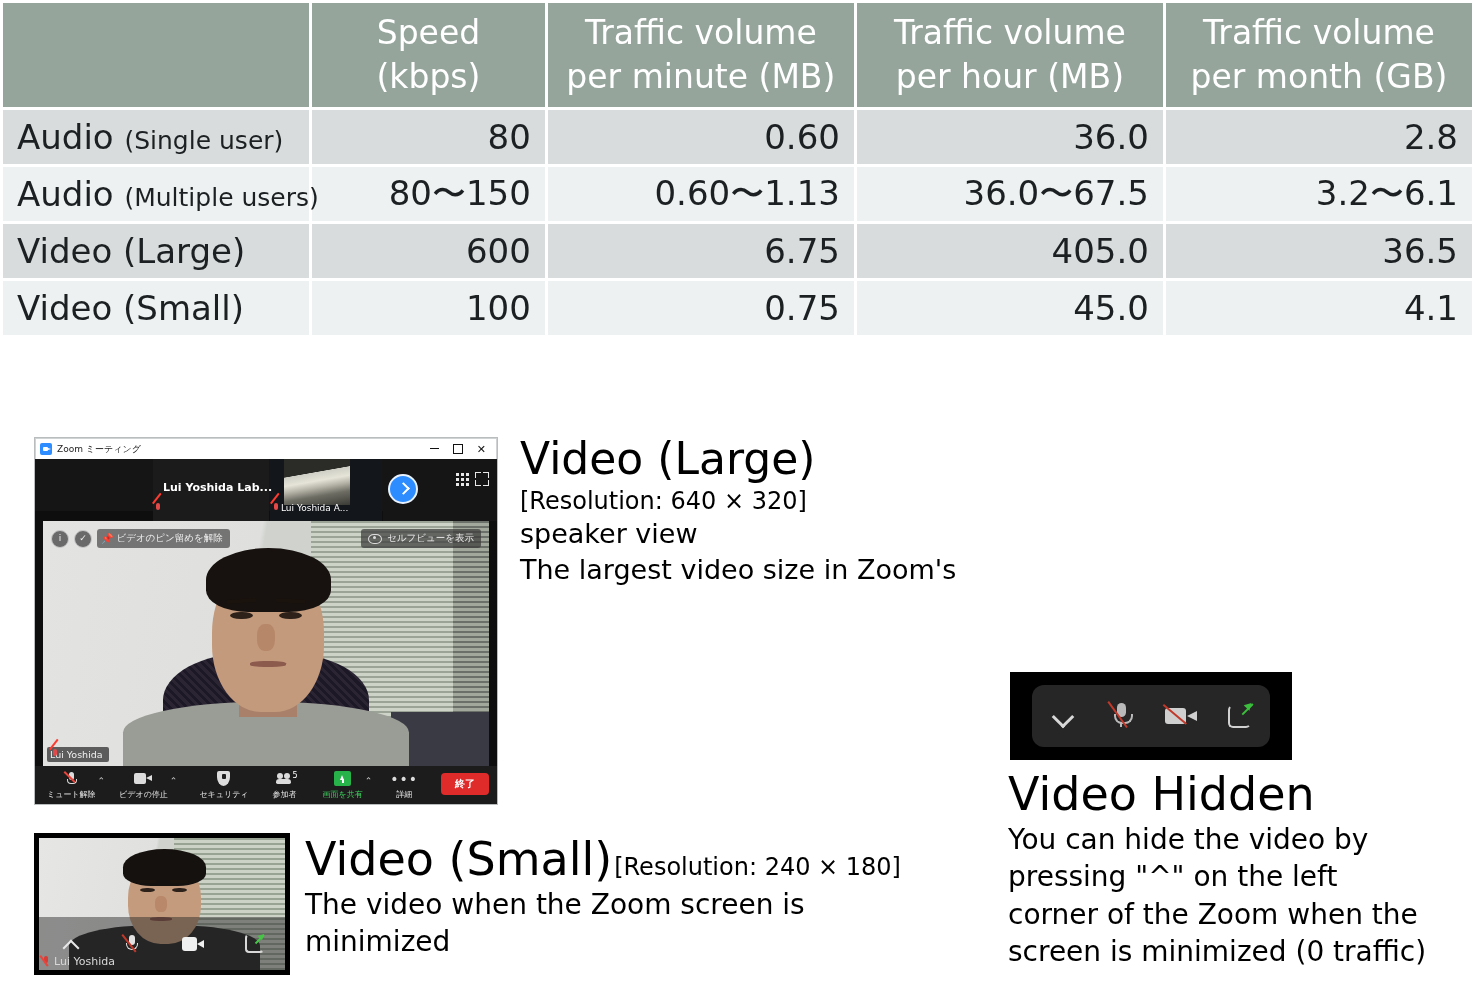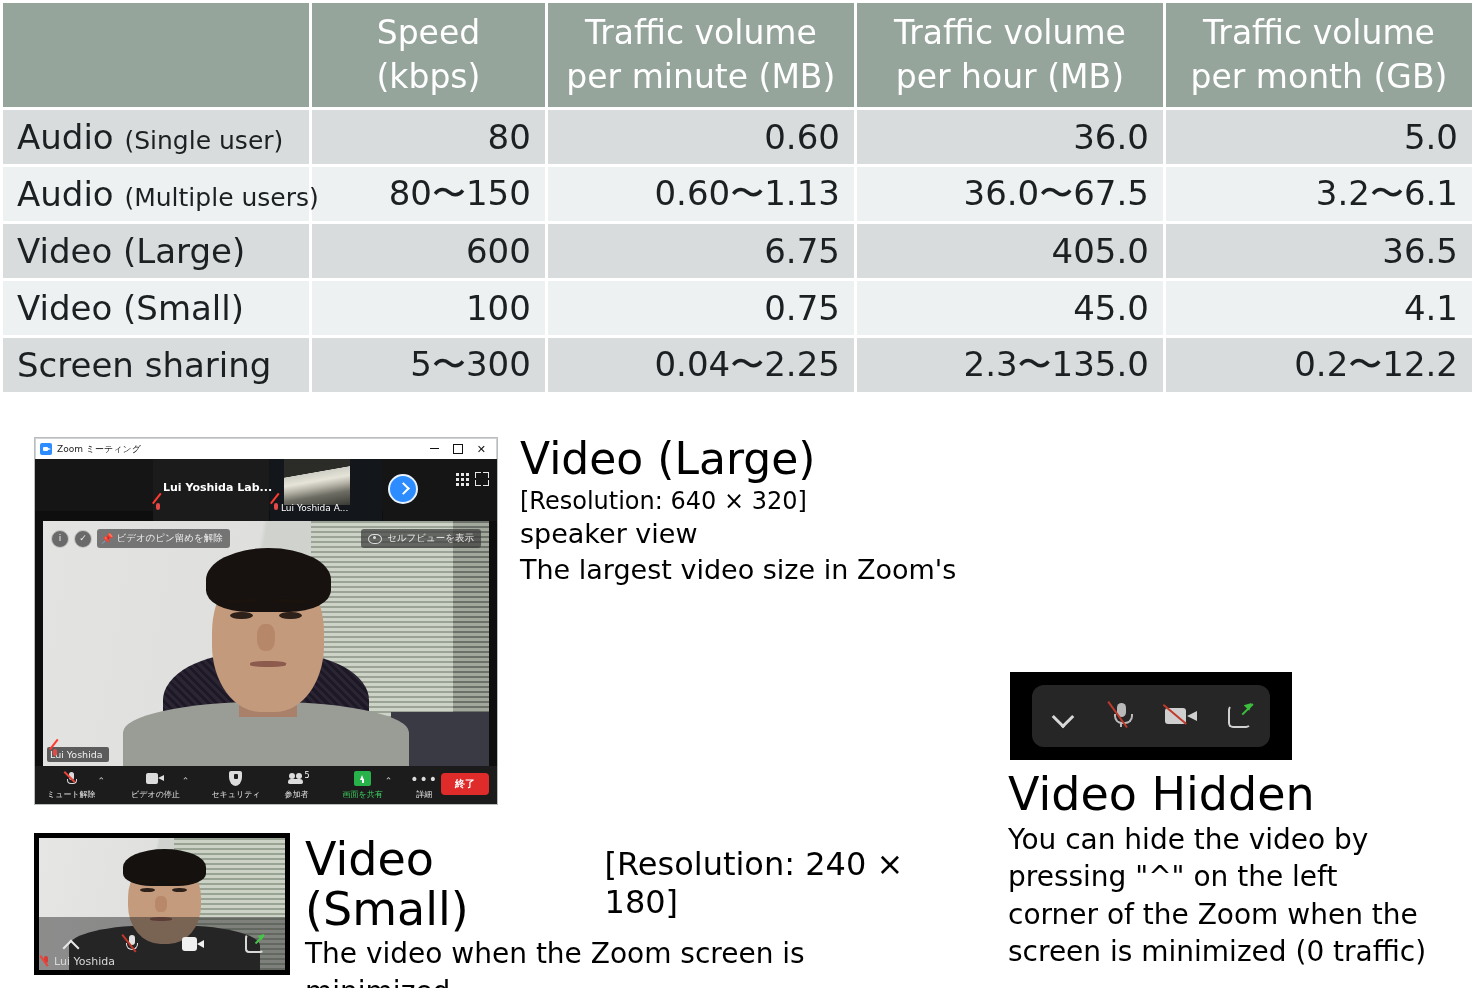--- a/index.html
+++ b/index.html
@@ -380,21 +380,21 @@
     color: #d8d8d8; font-size: 11px; white-space: nowrap;
   }
   .sv-micred { width: 9px; height: 12px; position: relative; }
   .sv-micred i{position:absolute;left:2px;top:0;width:4px;height:7px;background:#d93b35;border-radius:2px;}
   .sv-micred s{position:absolute;left:-1px;top:-1px;width:13px;height:1.5px;background:#e8453c;transform:rotate(54deg);transform-origin:left top;}
 
   
   .cap-small { position: absolute; left: 305px; top: 415px; width: 670px; }
   .cap-small .row1 { display: flex; align-items: baseline; }
   .cap-small .cap-title { font-size: 46px; }
-  .cap-small .cap-res { font-size: 32px; margin-top: 0; margin-left: 2px; }
+  .cap-small .cap-res { font-size: 24px; margin-top: 0; margin-left: 2px; }
   .cap-small .cap-desc { font-size: 28px; line-height: 1.27; margin-top: 2px; }
 </style>
 </head>
 <body>
 
 <table class="traffic-table">
   <colgroup>
     <col class="col-label">
       <col class="col-speed">
       <col class="col-min">
@@ -421,21 +421,21 @@
         <div>per month (GB)</div>
       </th>
     </tr>
   </thead>
   <tbody>
     <tr class="dark">
       <td class="rowlabel"><span>Audio</span> <span class="sub">(Single user)</span></td>
       <td class="num">80</td>
       <td class="num">0.60</td>
       <td class="num">36.0</td>
-      <td class="num">5.0</td>
+      <td class="num">2.8</td>
     </tr>
     <tr class="light">
       <td class="rowlabel"><span>Audio</span> <span class="sub">(Multiple users)</span></td>
       <td class="num">80〜150</td>
       <td class="num">0.60〜1.13</td>
       <td class="num">36.0〜67.5</td>
       <td class="num">3.2〜6.1</td>
     </tr>
     <tr class="dark">
       <td class="rowlabel"><span>Video (Large)</span></td>
@@ -444,27 +444,20 @@
       <td class="num">405.0</td>
       <td class="num">36.5</td>
     </tr>
     <tr class="light">
       <td class="rowlabel"><span>Video (Small)</span></td>
       <td class="num">100</td>
       <td class="num">0.75</td>
       <td class="num">45.0</td>
       <td class="num">4.1</td>
     </tr>
-    <tr class="dark">
-      <td class="rowlabel"><span>Screen sharing</span></td>
-      <td class="num">5〜300</td>
-      <td class="num">0.04〜2.25</td>
-      <td class="num">2.3〜135.0</td>
-      <td class="num">0.2〜12.2</td>
-    </tr>
   </tbody>
 </table>
 
 <div class="lower">
 
   <div class="zoom-window">
     <div class="zw-titlebar">
       <span class="zw-logo"></span>
       <span class="zw-title">Zoom ミーティング</span>
       <span class="zw-winbtns">
@@ -548,21 +541,21 @@
           <span class="ico">
               <span class="ic-mic">
                 <i></i>
                 <b></b>
                 <s></s>
               </span>
             </span>
           <span class="lbl">ミュート解除</span>
         </div>
         <span class="tb-caret">⌃</span>
-        <div class="tb-item" style="margin-left:26px">
+        <div class="tb-item" style="margin-left:14px">
           <span class="ico">
               <span class="ic-cam">
                 <i></i>
                 <b></b>
               </span>
             </span>
           <span class="lbl">ビデオの停止</span>
         </div>
         <span class="tb-caret">⌃</span>
         <div class="tb-item" style="margin-left:22px">
@@ -575,21 +568,21 @@
           <span class="ico">
               <span class="ic-people">
                 <i></i>
                 <b></b>
                 <u></u>
                 <span class="cnt">5</span>
               </span>
             </span>
           <span class="lbl">参加者</span>
         </div>
-        <div class="tb-item" style="margin-left:34px">
+        <div class="tb-item" style="margin-left:26px">
           <span class="ico">
               <span class="ic-share"></span>
             </span>
           <span class="lbl share-lbl">画面を共有</span>
         </div>
         <span class="tb-caret">⌃</span>
         <div class="tb-item" style="margin-left:18px">
           <span class="ico">
               <span class="ic-dots">•••</span>
             </span>

